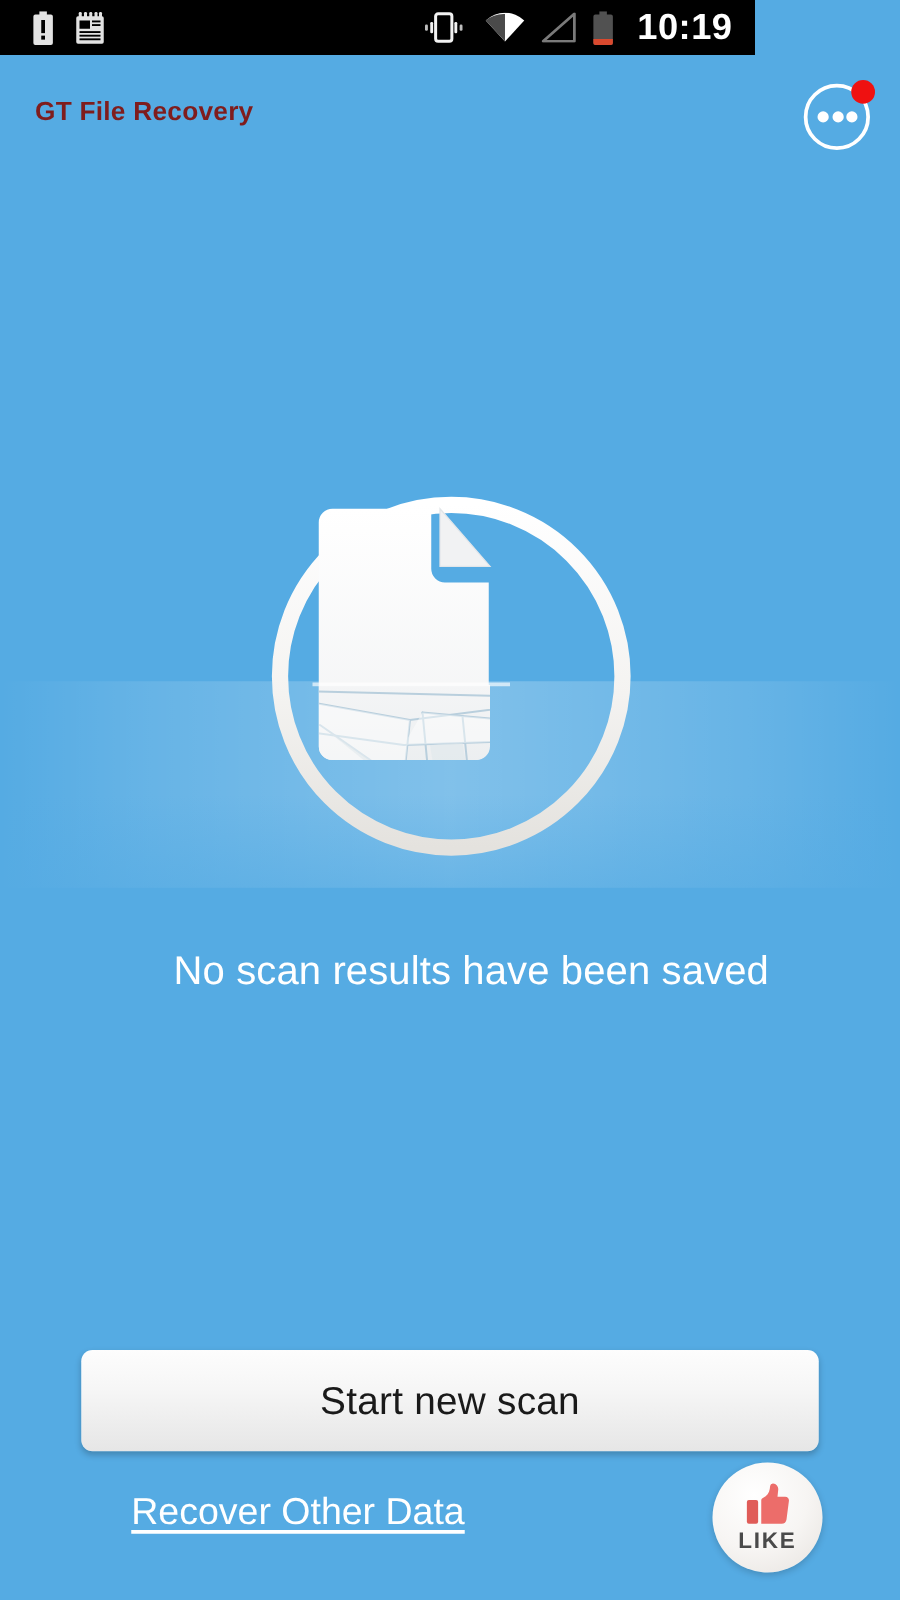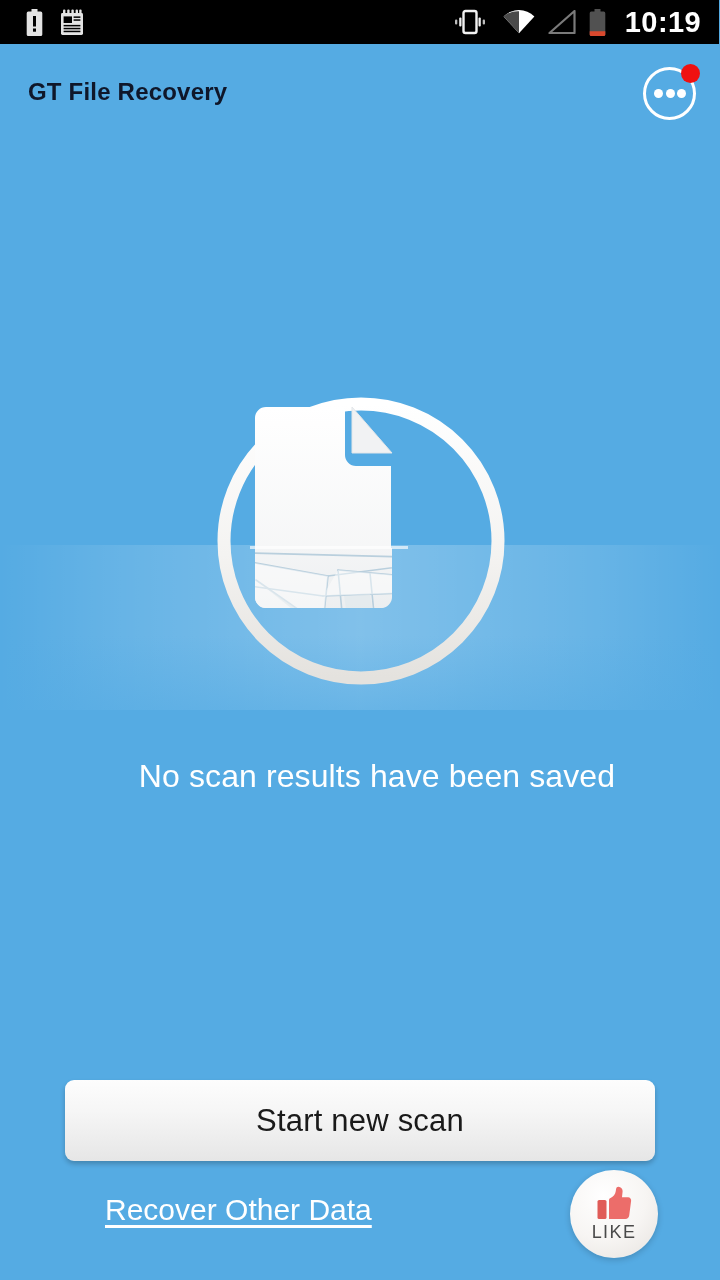--- a/index.html
+++ b/index.html
@@ -16,21 +16,21 @@
     width: 720px;
     height: 1280px;
     overflow: hidden;
     background: #55abe3;
   }
 
   
   #status-bar {
     position: absolute;
     left: 0; top: 0;
-    width: 719px;
+    width: 604px;
     height: 44px;
     background: #000000;
     display: flex;
     align-items: center;
     z-index: 30;
   }
   .sb-left {
     display: flex;
     align-items: center;
     gap: 16px;
@@ -58,22 +58,22 @@
     position: absolute;
     left: 0; top: 44px;
     width: 720px;
     height: 104px;
     z-index: 20;
   }
   #app-title {
     position: absolute;
     left: 28px;
     top: 34px;
-    color: #0f172a;
-    font-size: 24px;
+    color: #7f1d1d;
+    font-size: 21px;
     font-weight: bold;
     letter-spacing: 0.2px;
     white-space: nowrap;
   }
   #overflow-menu-button {
     position: absolute;
     right: 17px;
     top: 20px;
     width: 62px;
     height: 62px;
@@ -223,21 +223,21 @@
   }
   #like-label {
     position: absolute;
     left: 0;
     top: 52px;
     width: 88px;
     text-align: center;
     color: #4a4a4a;
     font-size: 18px;
     letter-spacing: 1.4px;
-    font-weight: normal;
+    font-weight: bold;
   }
 </style>
 </head>
 <body>
 
 <div id="screen">
 
   <div id="status-bar">
     <div class="sb-left">
 

